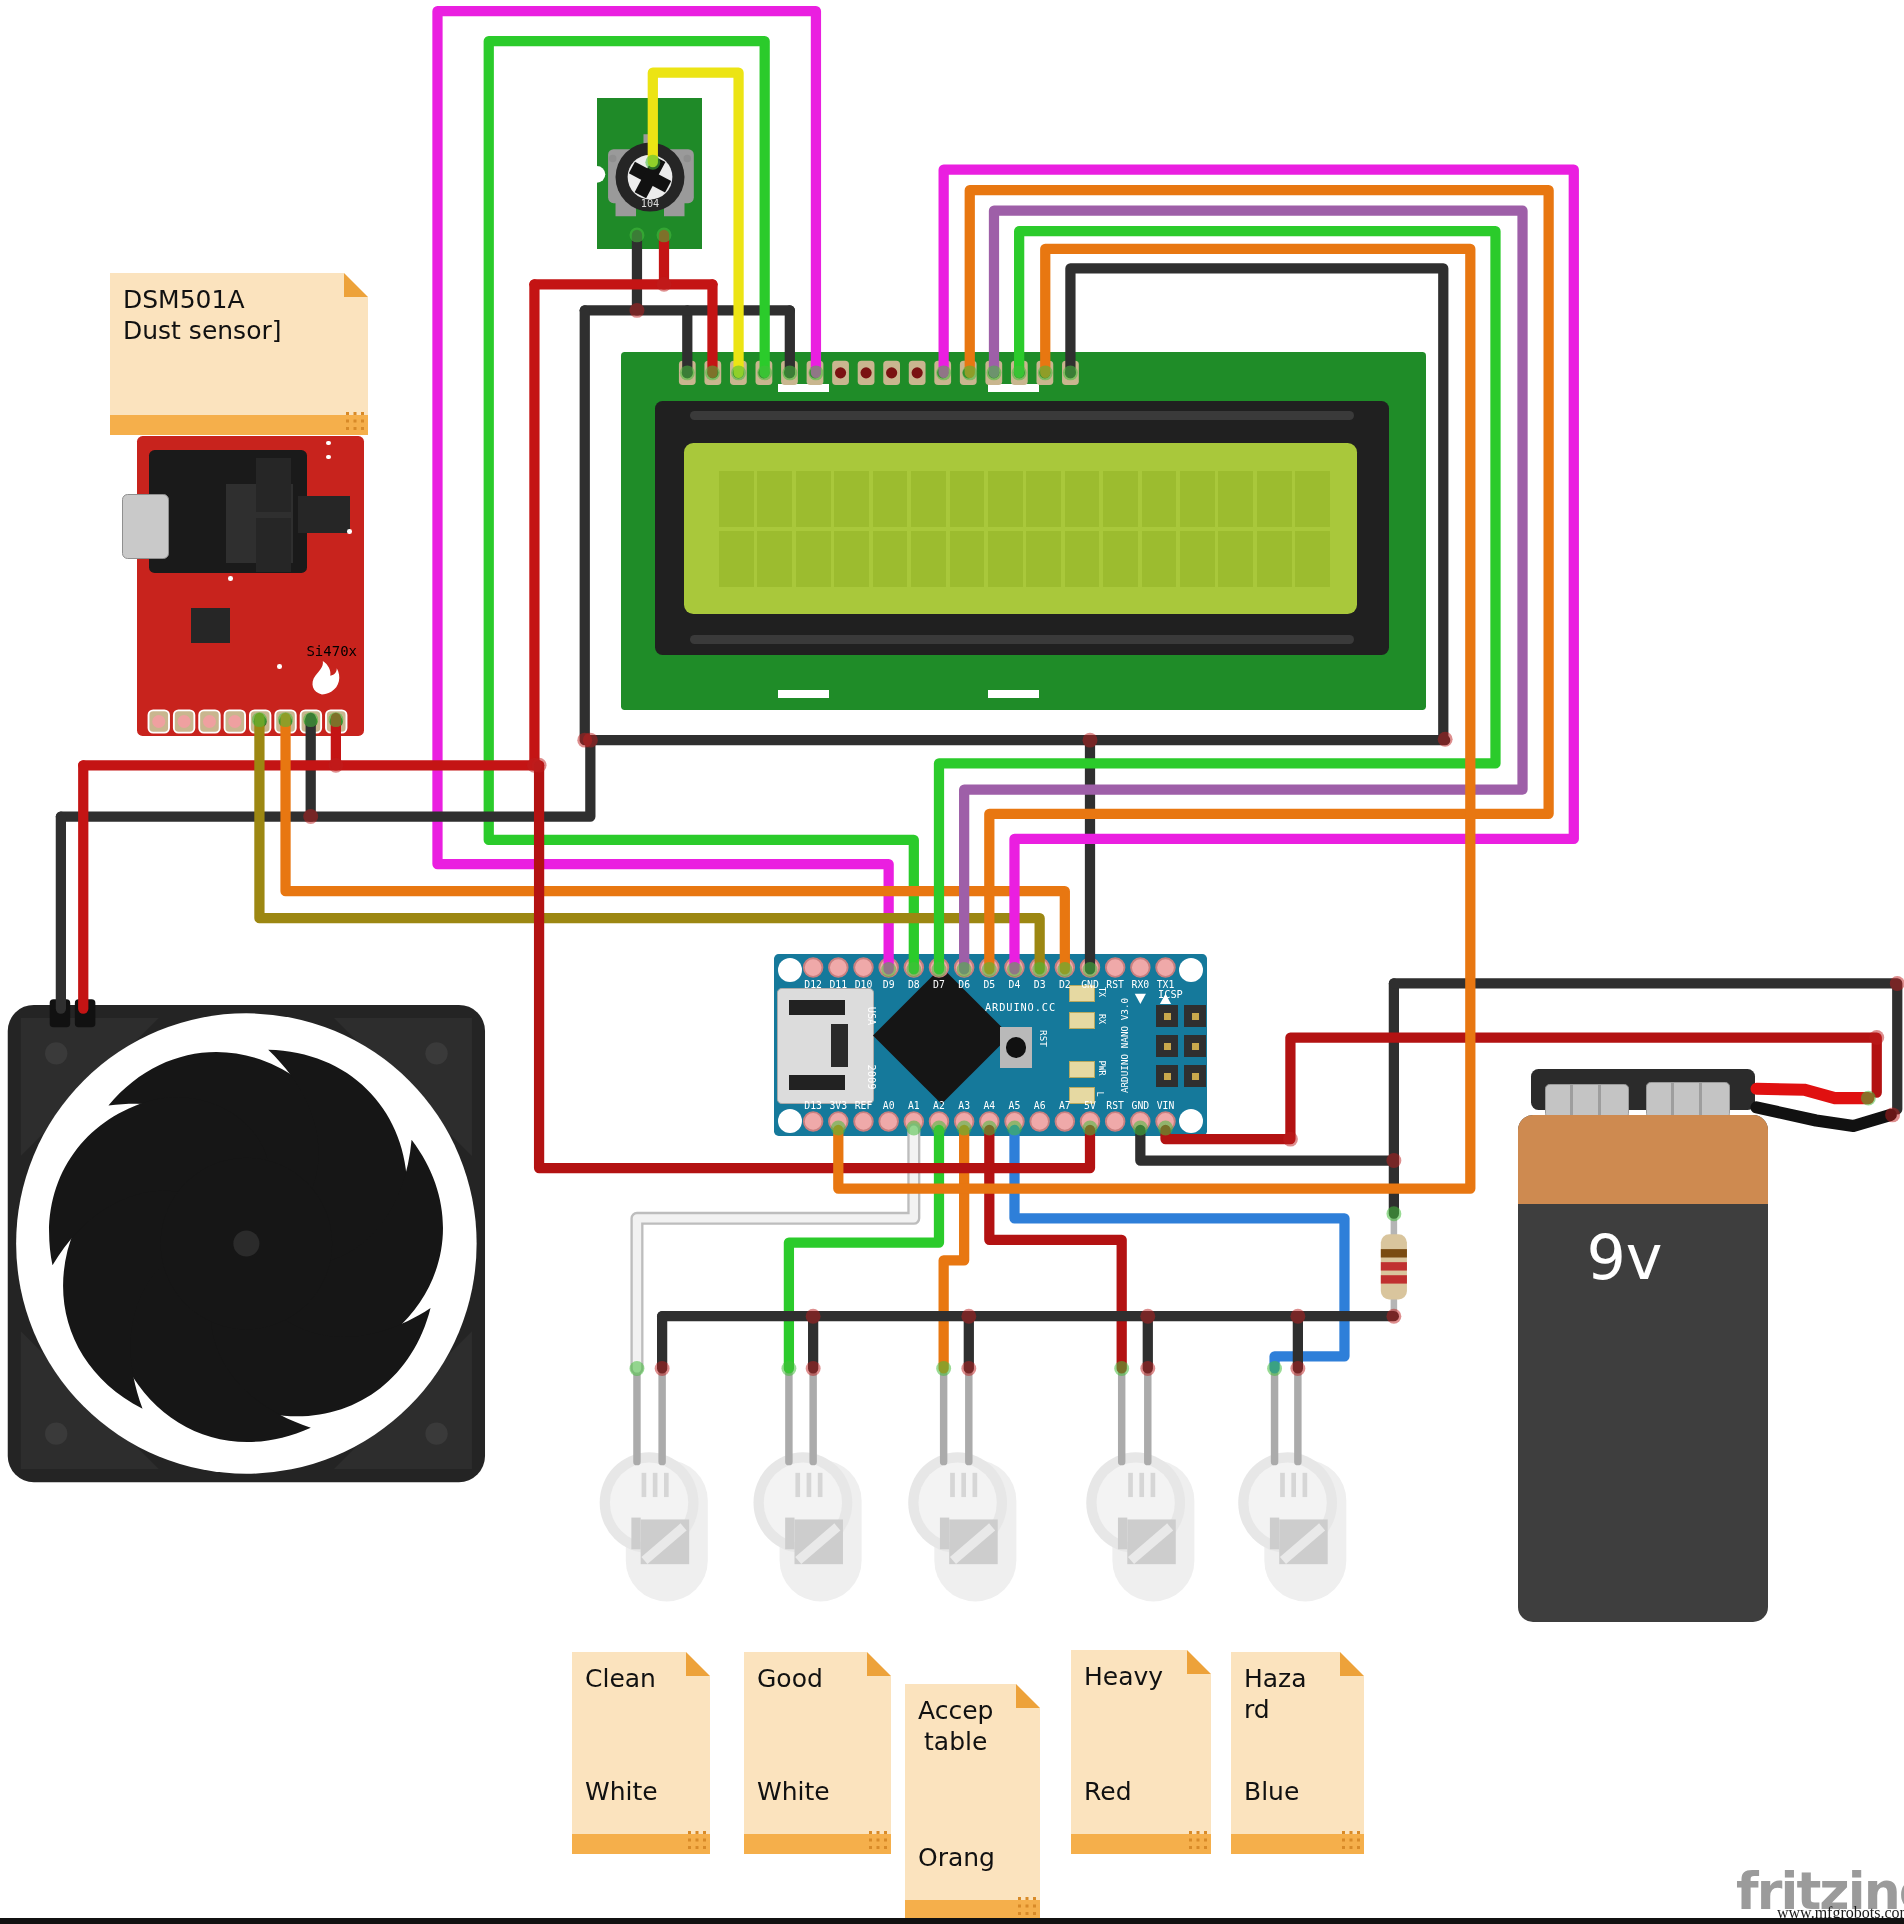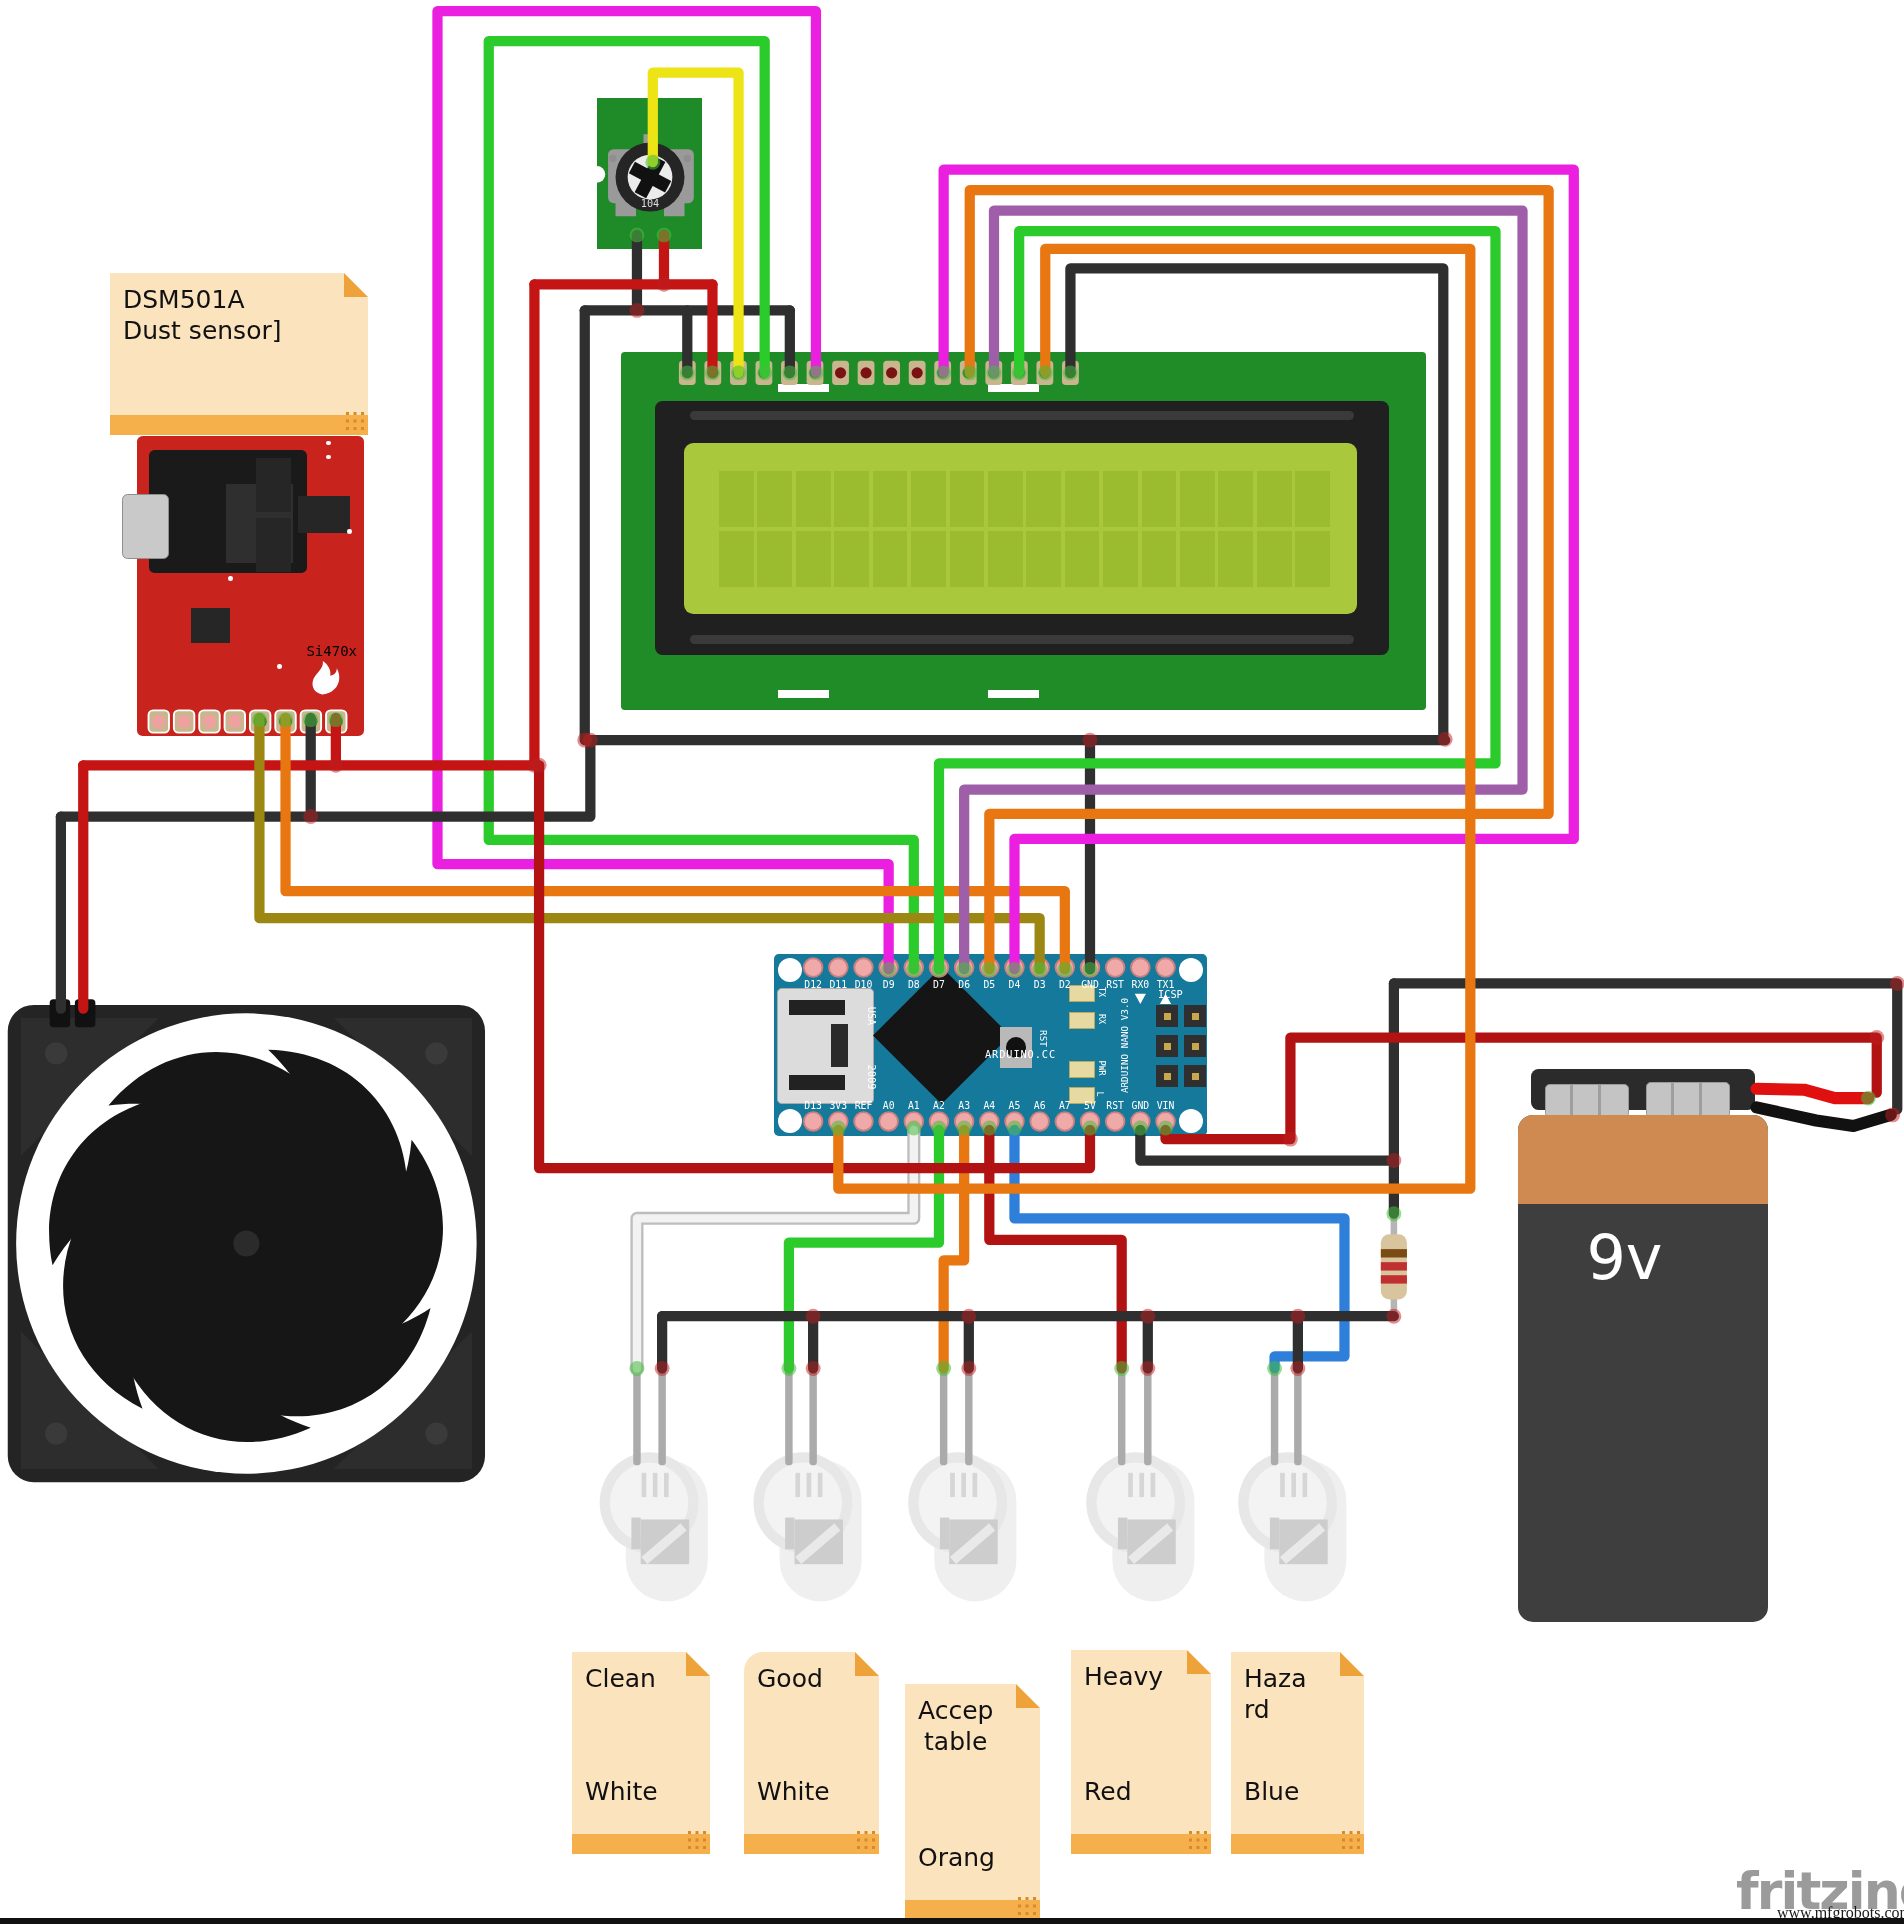--- a/index.html
+++ b/index.html
@@ -146,21 +146,21 @@
     <div class="hole" style="left:405px;top:155px;"></div>
     <div class="usb">
         <i class="b1"></i>
         <i class="b2"></i>
         <i class="b3"></i>
       </div>
     <div class="diamond"></div>
     <div class="rstbtn">
         <i></i>
       </div>
-    <div class="silkw" style="left:211px;top:47px;font-size:10.3px;letter-spacing:0.9px;margin-top:47px;">ARDUINO.CC</div>
+    <div class="silkw" style="left:211px;top:47px;font-size:10.3px;letter-spacing:0.9px;">ARDUINO.CC</div>
     <div class="silkw v90" style="left:89px;top:56px;font-size:10.3px;">USA</div>
     <div class="silkw v90" style="left:86px;top:117px;font-size:10.3px;">2009</div>
     <div class="silkw v90" style="left:261px;top:79px;font-size:9.3px;">RST</div>
     <div class="gold" style="left:295px;top:31px;"></div>
     <div class="gold" style="left:295px;top:58px;"></div>
     <div class="gold" style="left:295px;top:107px;"></div>
     <div class="gold" style="left:295px;top:133px;"></div>
     <div class="silkw v90" style="left:323px;top:33px;font-size:8.4px;">TX</div>
     <div class="silkw v90" style="left:323px;top:60px;font-size:8.4px;">RX</div>
     <div class="silkw v90" style="left:320px;top:109px;font-size:8.4px;">PWR</div>
@@ -200,21 +200,21 @@
   <div id="bat-band" class="abs"></div>
   <div id="bat-label" class="abs">9v</div>
 
   <div class="note" style="left:572px;top:1652px;width:138px;height:202px;">
     <div class="top-text">Clean</div>
     <div class="bottom-text">White</div>
     <div class="fold"></div>
       <div class="strip"></div>
       <div class="dots"></div>
   </div>
-  <div class="note" style="left:744px;top:1652px;width:135px;height:202px;border-radius:19px;">
+  <div class="note" style="left:744px;top:1652px;width:147px;height:202px;">
     <div class="top-text">Good</div>
     <div class="bottom-text">White</div>
     <div class="fold"></div>
       <div class="strip"></div>
       <div class="dots"></div>
   </div>
   <div class="note" style="left:905px;top:1684px;width:135px;height:236px;text-align:center;">
     <div class="top-text">Accep
 table</div>
     <div class="bottom-text">Orang</div>

